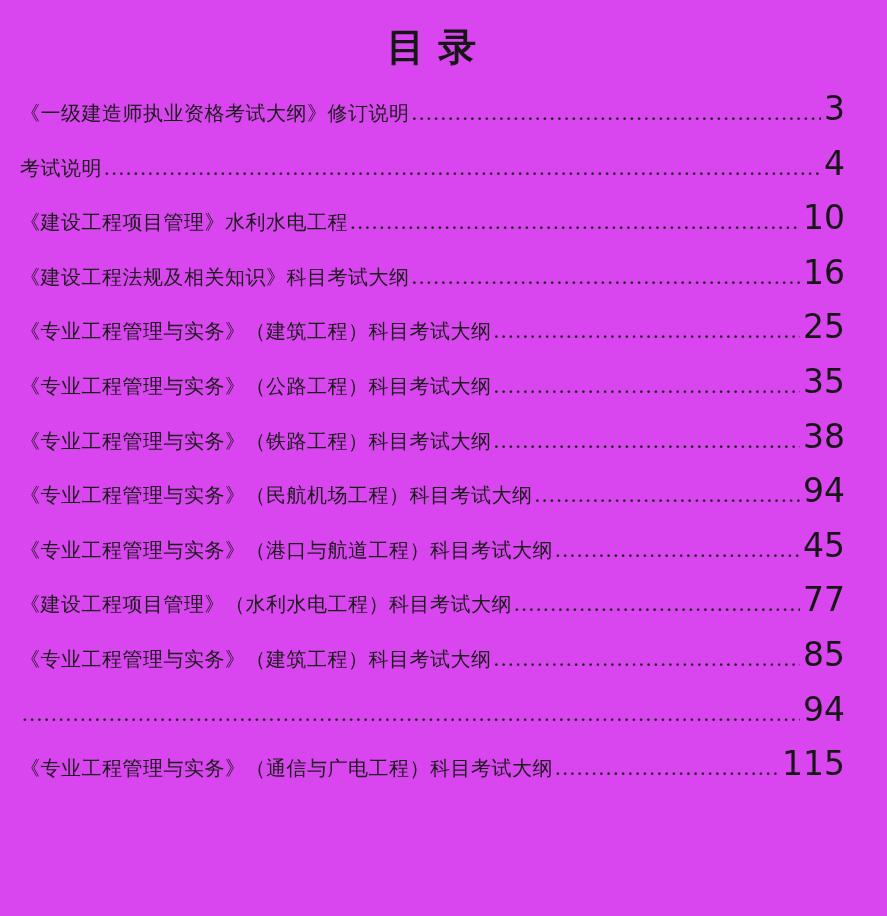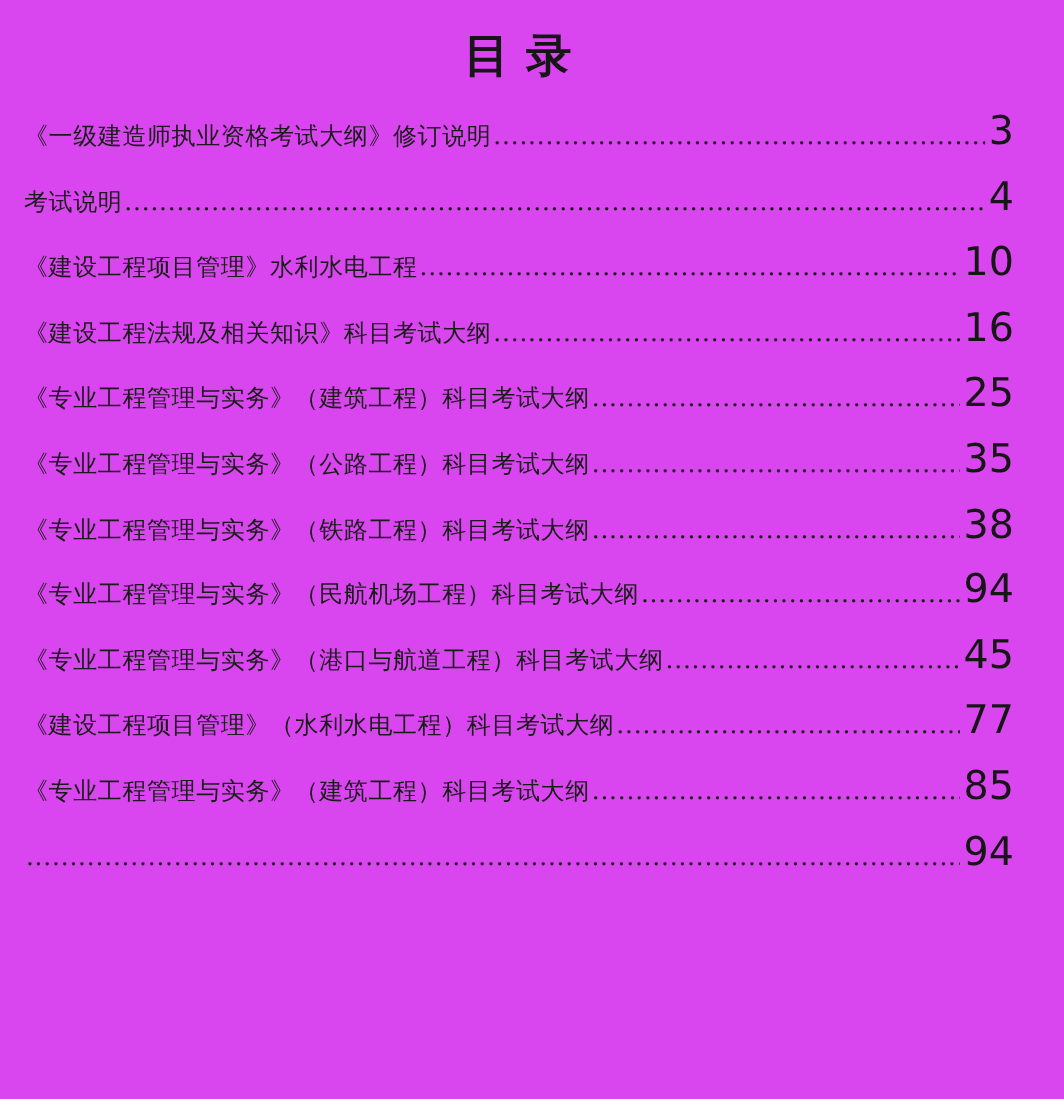--- a/index.html
+++ b/index.html
@@ -135,14 +135,19 @@
     <span class="toc-dots"></span>
     <span class="toc-page">85</span>
   </div>
 
   <div class="toc-row">
     <span class="toc-dots"></span>
     <span class="toc-page">94</span>
   </div>
 
 
+  <div class="toc-row">
+    <span class="toc-label">《专业工程管理与实务》（通信与广电工程）科目考试大纲</span>
+    <span class="toc-dots"></span>
+    <span class="toc-page">115</span>
+  </div>
 </div>
 </div>
 
 </body></html>

